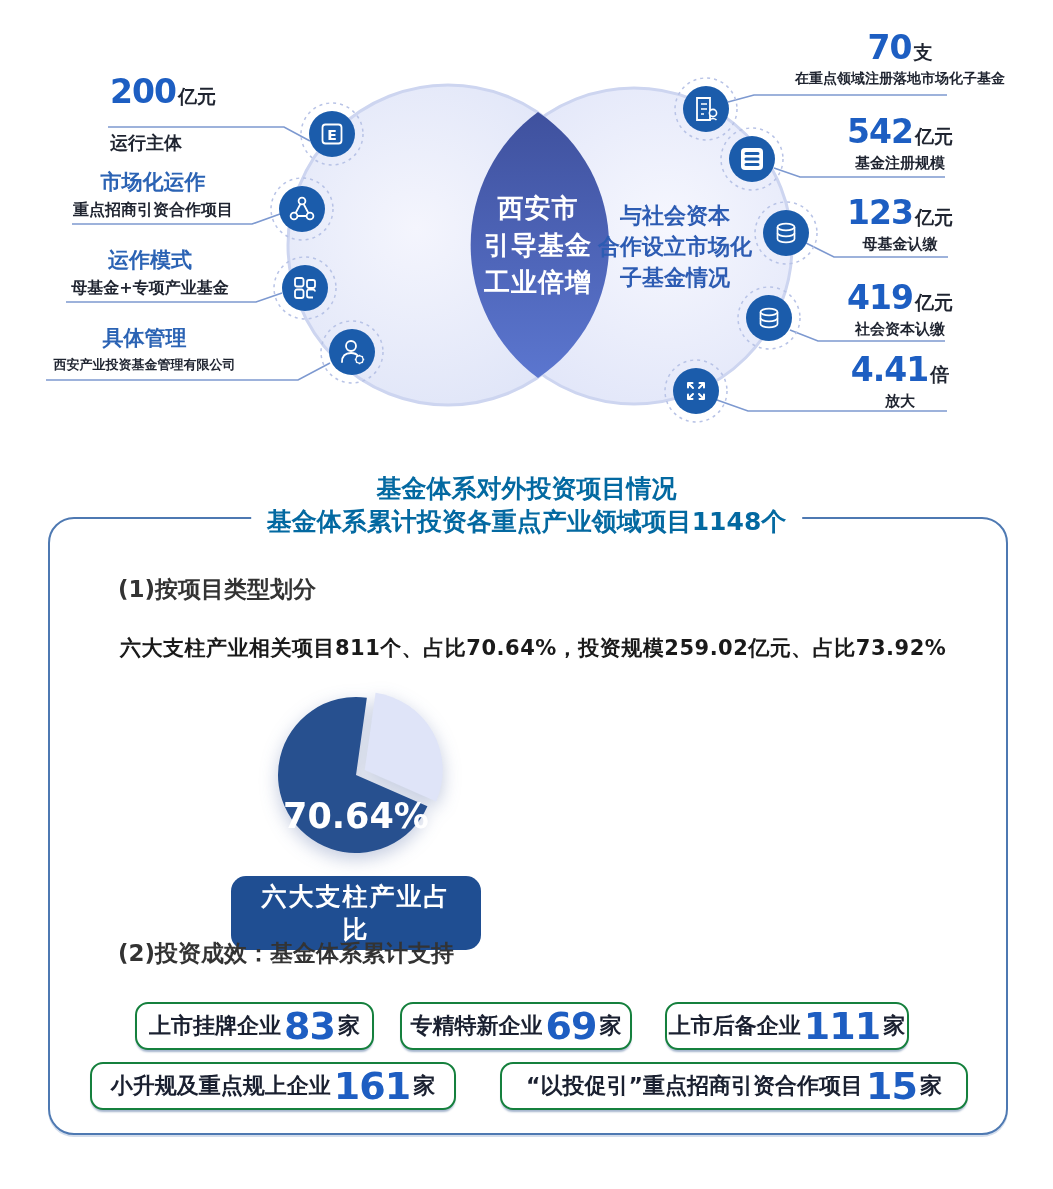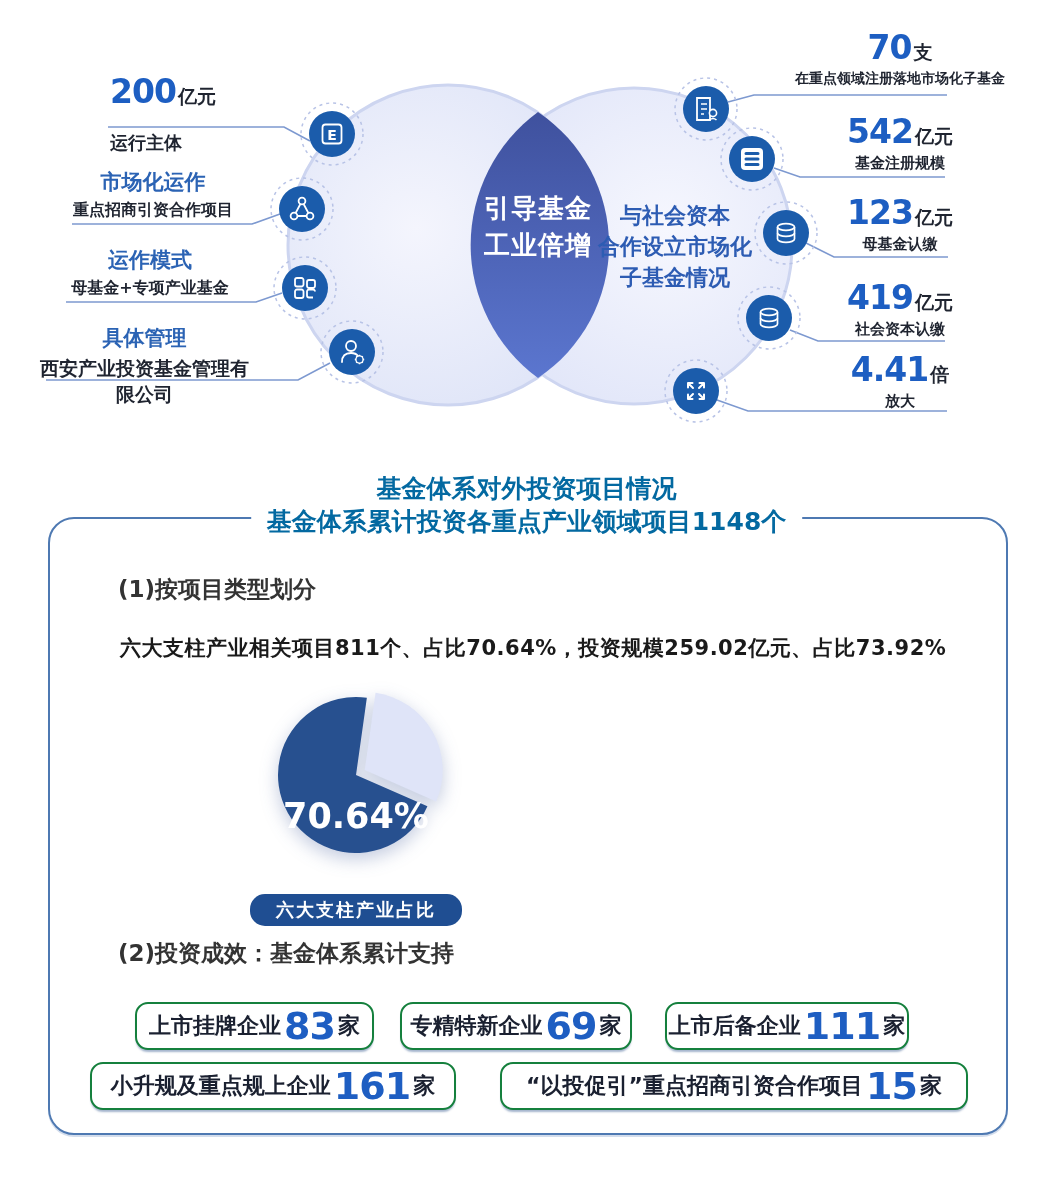--- a/index.html
+++ b/index.html
@@ -30,22 +30,22 @@
                padding:0 16px;text-align:center;font-size:25px;line-height:33px;
                font-weight:bold;color:#0369a1;white-space:nowrap;z-index:2;}
   .part-heading{font-size:23px;font-weight:bold;color:#333;}
   .stats-line{font-size:21px;font-weight:bold;color:#1a1a1a;letter-spacing:.5px;}
 
   
   .pie-block{width:250px;text-align:center;}
   .pie-svg{filter:drop-shadow(0 6px 9px rgba(40,70,140,.28));}
   .pie-pct{position:absolute;left:0;right:0;top:116px;text-align:center;color:#fff;
            font-size:35px;font-weight:bold;}
-  .pie-pill{display:inline-block;margin-top:30px;background:#1f4e92;color:#fff;
-            border-radius:15px;padding:4px 26px;font-size:18px;font-weight:bold;
+  .pie-pill{display:inline-block;margin-top:12px;background:#1f4e92;color:#fff;
+            border-radius:15px;padding:4px 26px;font-size:25px;font-weight:bold;
             letter-spacing:2px;}
 
   
   .badge{display:flex;align-items:baseline;justify-content:center;background:#fff;
          border:2px solid #15803d;border-radius:13px;padding:2px 16px;height:40px;
          box-shadow:0 3px 2px -1px rgba(30,70,130,.4);white-space:nowrap;}
   .badge-label,.badge-unit{font-size:22px;font-weight:bold;color:#1a2030;align-self:center;}
   .badge-num{font-size:38px;font-weight:bold;color:#1e5ec2;margin:0 3px;line-height:40px;
              letter-spacing:-1px;align-self:center;}
 </style>
@@ -170,20 +170,21 @@
       <g stroke="#fff" stroke-width="2" fill="none" stroke-linecap="round" stroke-linejoin="round">
         <path d="M-3 -3 L-8 -8 M-8 -3.5 L-8 -8 L-3.5 -8"></path>
         <path d="M3 -3 L8 -8 M8 -3.5 L8 -8 L3.5 -8"></path>
         <path d="M-3 3 L-8 8 M-8 3.5 L-8 8 L-3.5 8"></path>
         <path d="M3 3 L8 8 M8 3.5 L8 8 L3.5 8"></path>
       </g>
     </g>
   </svg>
 
   <div class="abs lens-text" style="left:438px;top:190px;">
+    <div>西安市</div>
     <div>引导基金</div>
     <div>工业倍增</div>
   </div>
   <div class="abs right-circle-text" style="left:555px;top:200px;">
     <div>与社会资本</div>
     <div>合作设立市场化</div>
     <div>子基金情况</div>
   </div>
 
   <div class="abs left-item" style="left:110px;top:72px;">
@@ -196,21 +197,21 @@
   <div class="abs left-item" style="left:58px;top:168px;width:190px;">
     <div class="blue-title">市场化运作</div>
     <div class="sub-label">重点招商引资合作项目</div>
   </div>
   <div class="abs left-item" style="left:55px;top:246px;width:190px;">
     <div class="blue-title">运作模式</div>
     <div class="sub-label">母基金+专项产业基金</div>
   </div>
   <div class="abs left-item" style="left:32px;top:324px;width:225px;">
     <div class="blue-title">具体管理</div>
-    <div class="sub-label" style="font-size:19px;">西安产业投资基金管理有限公司</div>
+    <div class="sub-label" style="font-size:13px;">西安产业投资基金管理有限公司</div>
   </div>
 
   <div class="abs right-item" style="left:782px;top:28px;">
     <div class="stat-line center">
       <span class="big-num">70</span>
       <span class="num-unit">支</span>
     </div>
     <div class="sub-label" style="font-size:14px;">在重点领域注册落地市场化子基金</div>
   </div>
   <div class="abs right-item" style="left:782px;top:112px;">

